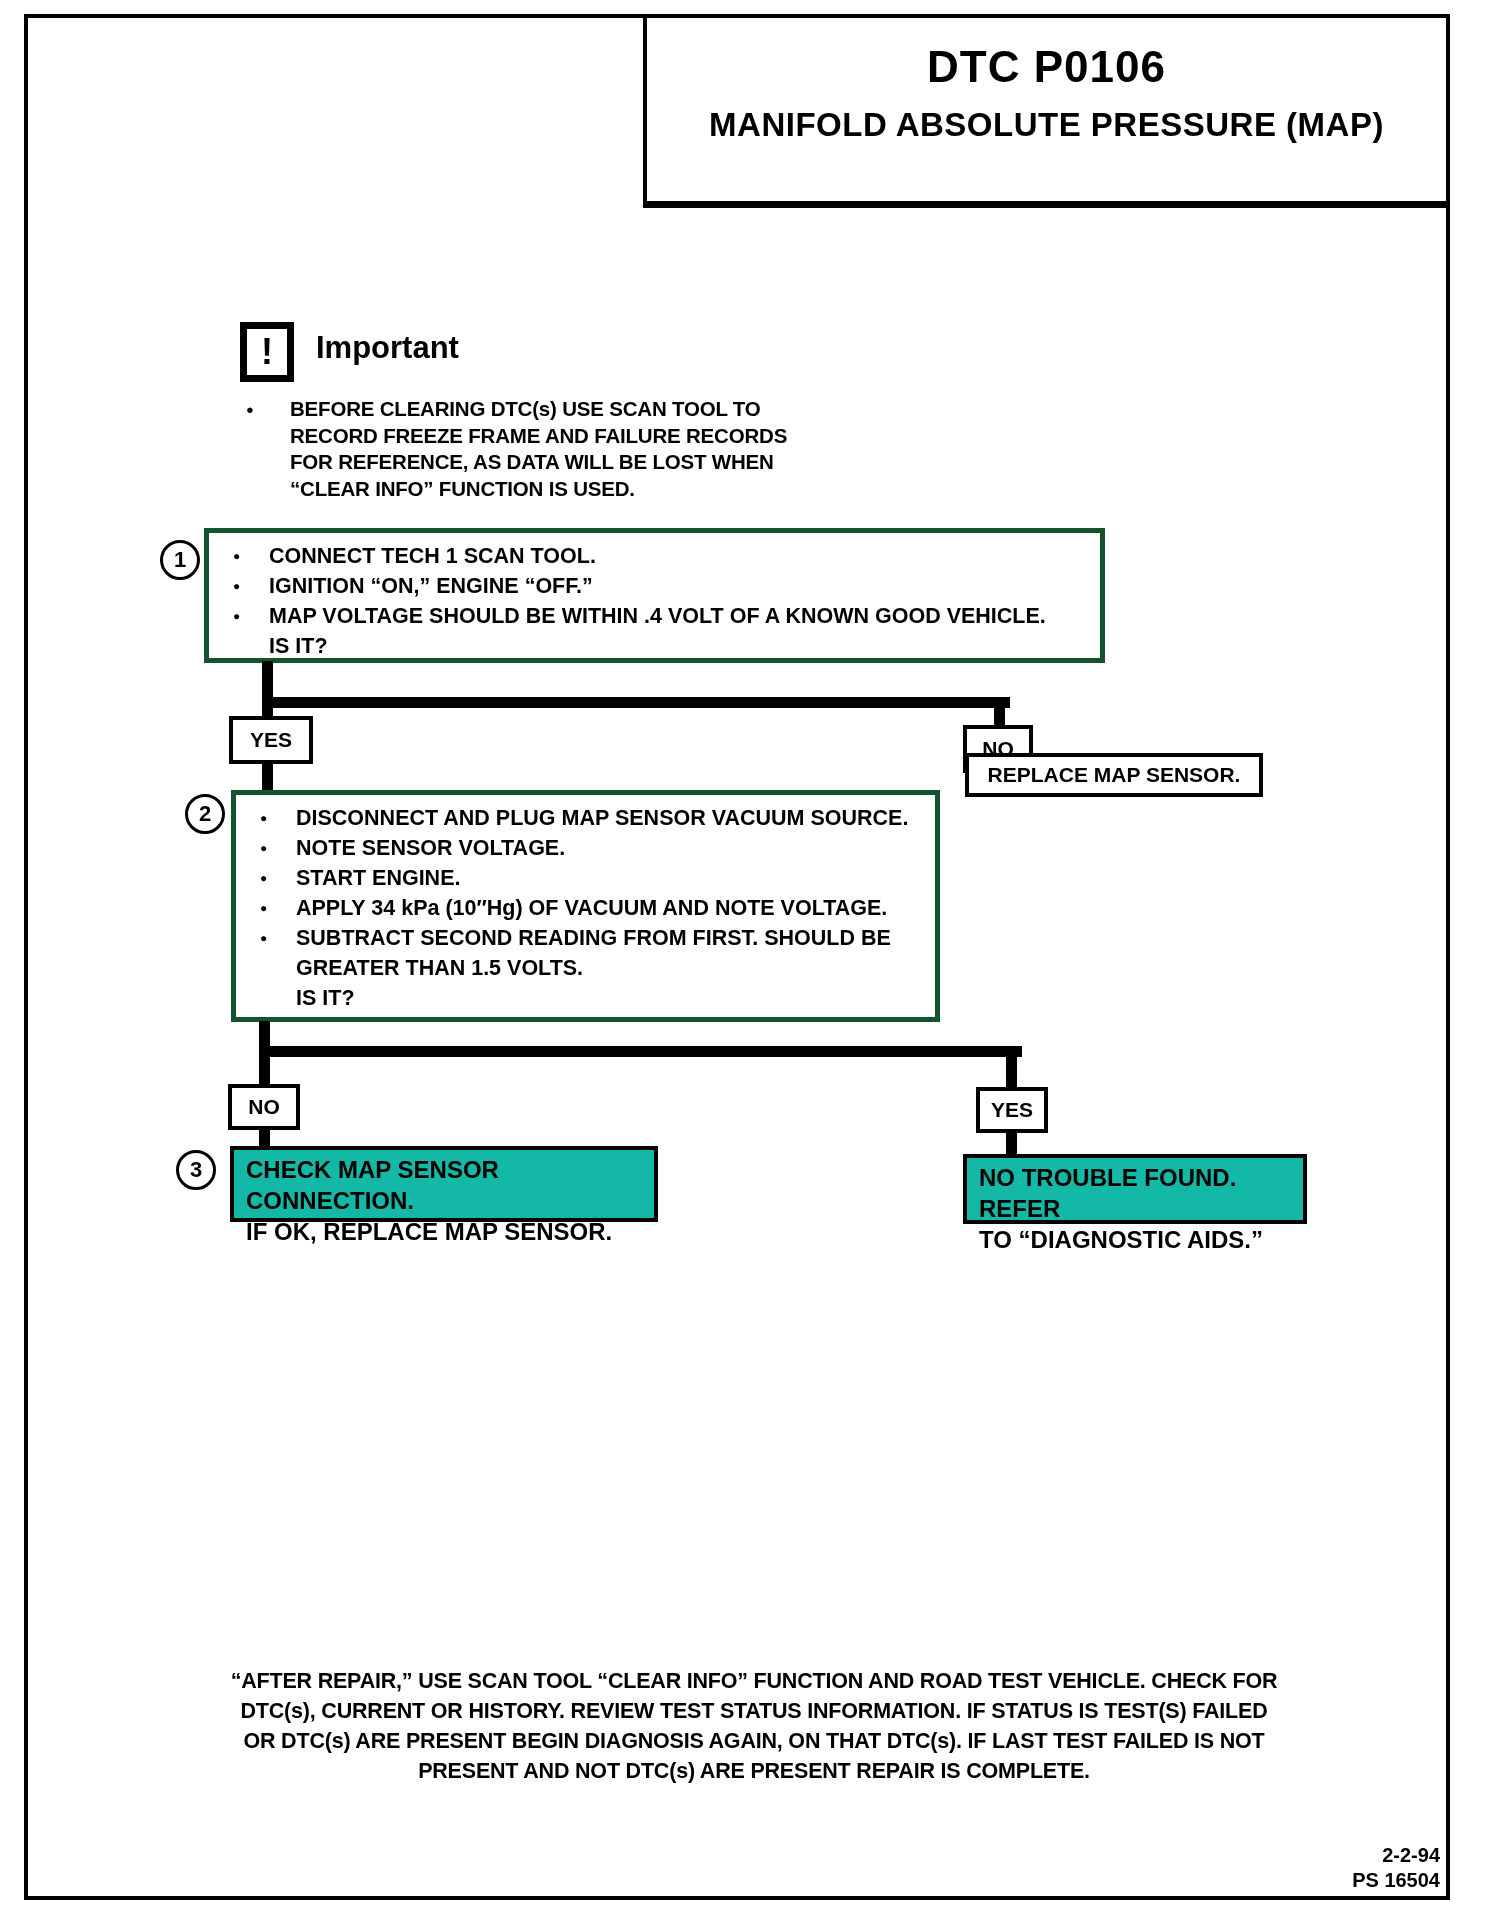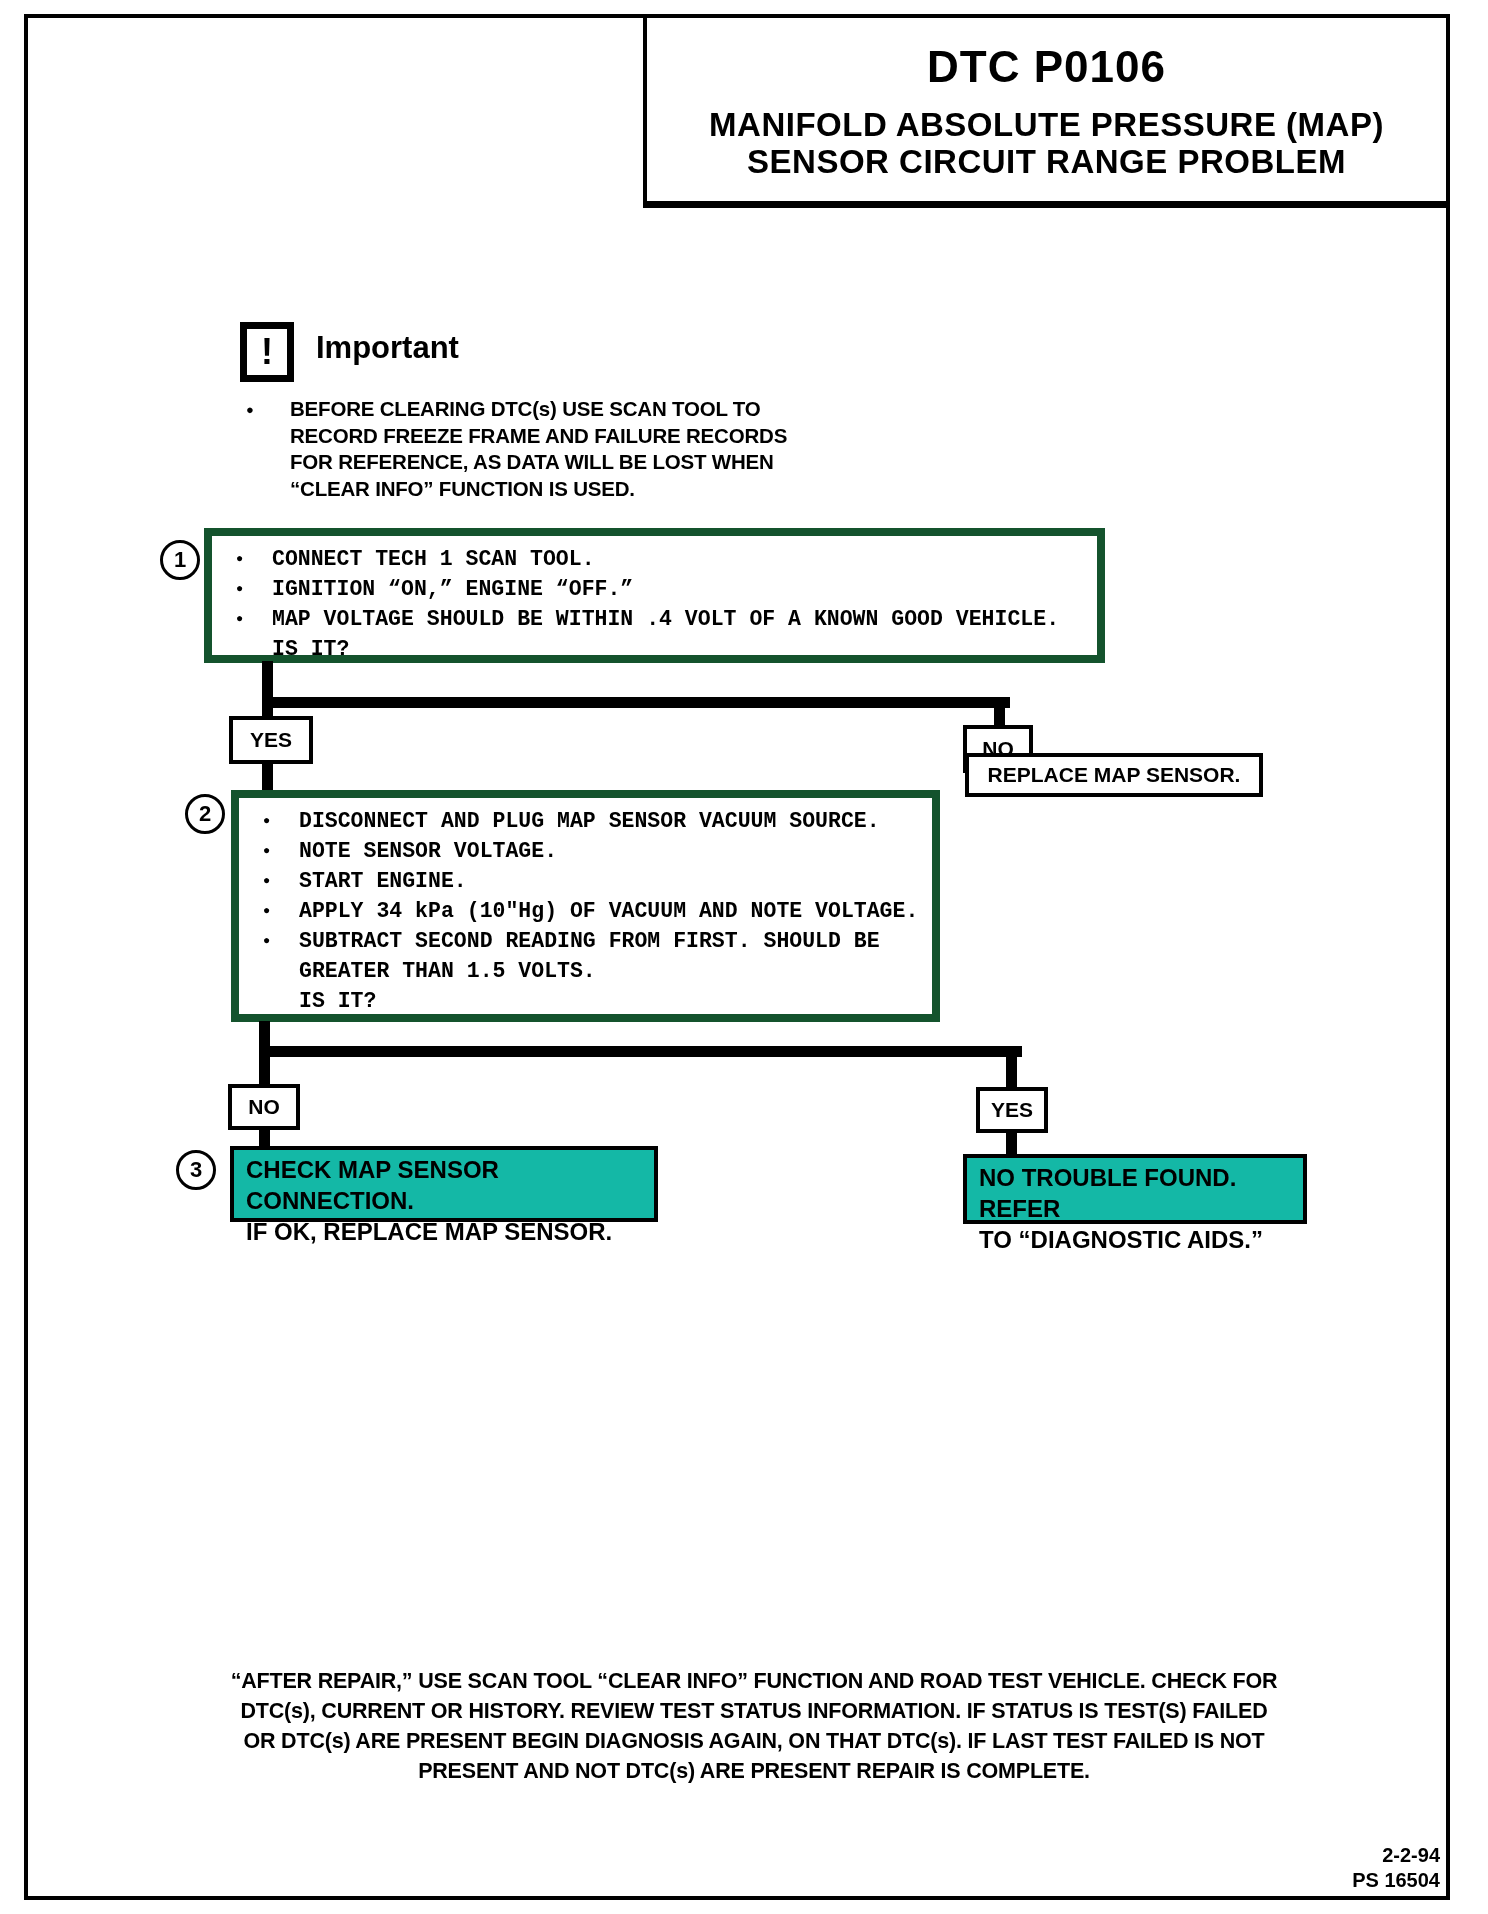--- a/index.html
+++ b/index.html
@@ -30,22 +30,22 @@
   .note-text{
     left:290px;top:396px;width:500px;font-size:20.5px;line-height:26.5px;
     white-space:pre-line;letter-spacing:-0.2px;
   }
   .circle{
     width:40px;height:40px;border:3px solid #000;border-radius:50%;
     box-sizing:border-box;display:flex;align-items:center;justify-content:center;
     font-size:22px;background:#fff;
   }
   .flow-box{
-    border:8px solid #14532d;box-sizing:border-box;background:#fff;
-    font-size:21.5px;line-height:30px;font-family:Liberation Mono, monospace;
+    border:5px solid #14532d;box-sizing:border-box;background:#fff;
+    font-size:21.5px;line-height:30px;
   }
   .bullets{padding:8px 8px 6px 14px;}
   .bullet-row{position:relative;padding-left:46px;white-space:pre-line;}
   .bullet-row::before{
     content:"\25CF";position:absolute;left:10px;top:0;font-size:12px;line-height:30px;
   }
   .question{margin-left:46px;}
   .label-box{
     border:4px solid #000;box-sizing:border-box;background:#fff;
     display:flex;align-items:center;justify-content:center;font-size:21px;
@@ -67,21 +67,20 @@
 <body>
 
 <div class="page">
 
   <div class="abs page-border"></div>
 
   <div class="abs title-box">
     <div class="dtc-code">DTC P0106</div>
     <div class="dtc-title">
       <div>MANIFOLD ABSOLUTE PRESSURE (MAP)</div>
-      <div>SENSOR CIRCUIT RANGE PROBLEM</div>
     </div>
   </div>
 
   <div class="abs imp-icon">!</div>
   <div class="abs imp-label">Important</div>
   <div class="abs note-bullet">●</div>
   <div class="abs note-text">BEFORE CLEARING DTC(s) USE SCAN TOOL TO
 RECORD FREEZE FRAME AND FAILURE RECORDS
 FOR REFERENCE, AS DATA WILL BE LOST WHEN
 “CLEAR INFO” FUNCTION IS USED.</div>

